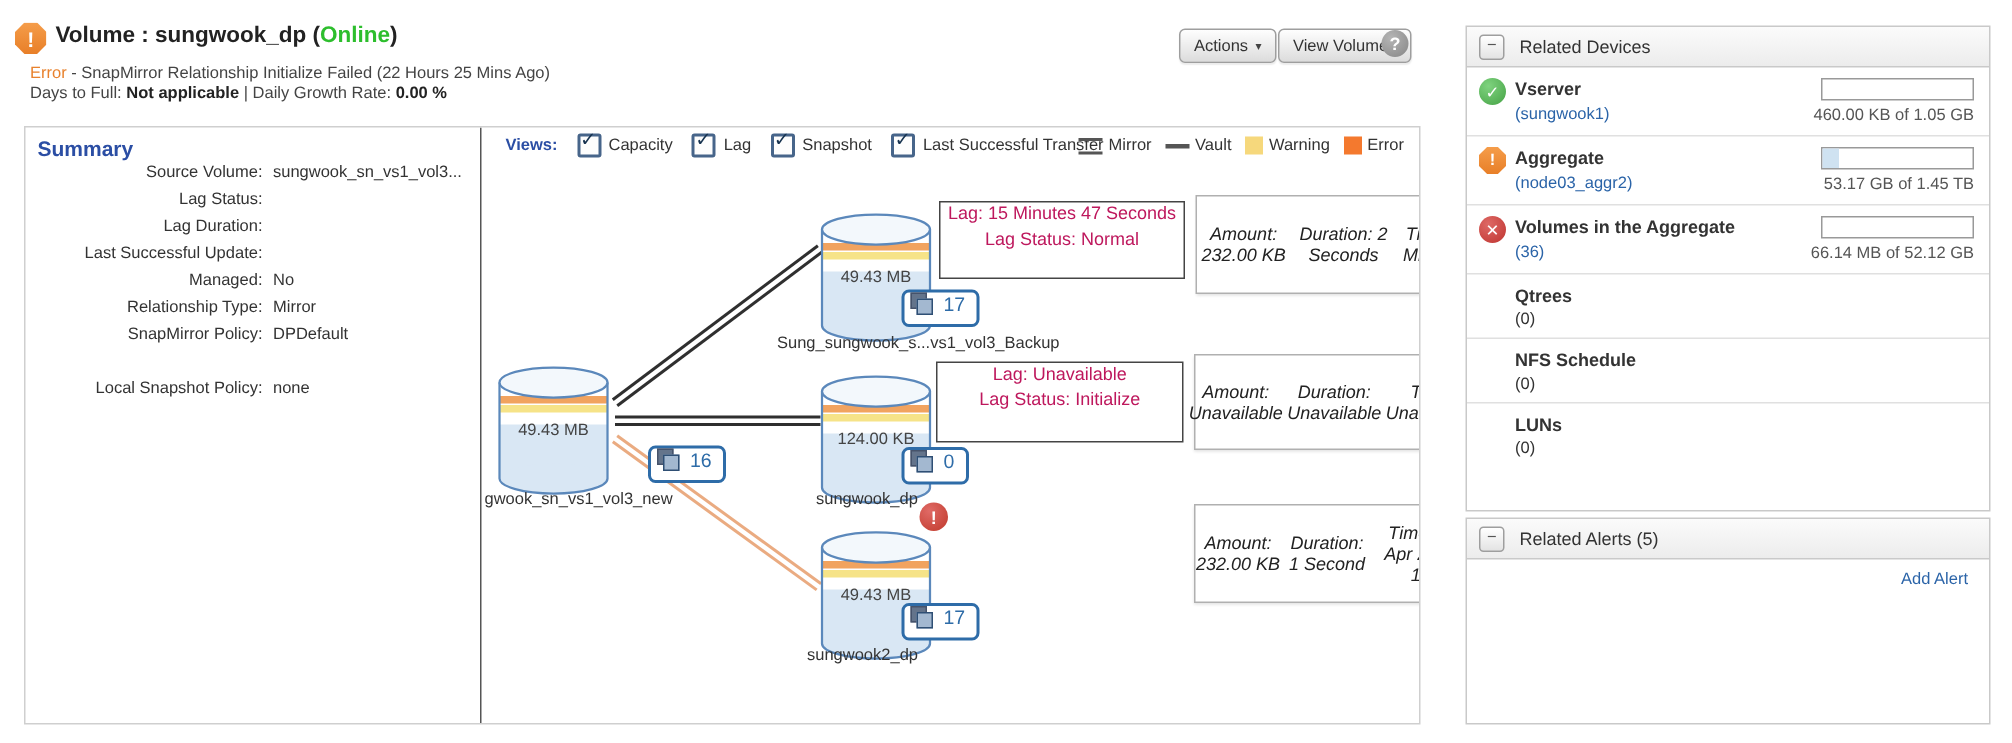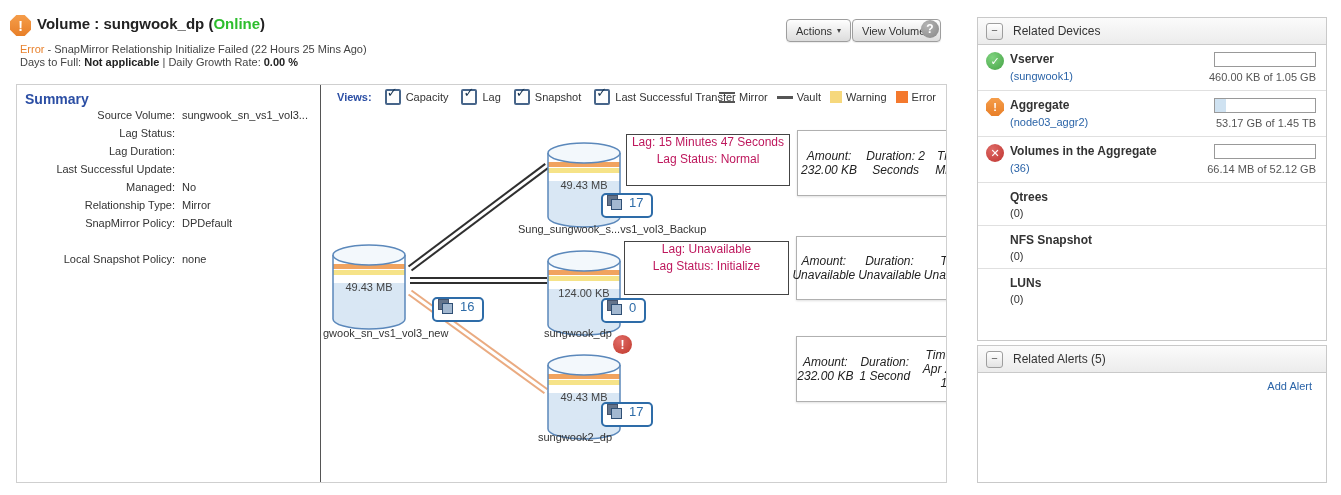--- a/index.html
+++ b/index.html
@@ -336,21 +336,21 @@
     <div class="rd-row">
       <span class="rd-spacer"></span>
       <div class="rd-main">
         <div class="rd-label">Qtrees</div>
         <div class="rd-count">(0)</div>
       </div>
     </div>
     <div class="rd-row">
       <span class="rd-spacer"></span>
       <div class="rd-main">
-        <div class="rd-label">NFS Snapshot</div>
+        <div class="rd-label">NFS Schedule</div>
         <div class="rd-count">(0)</div>
       </div>
     </div>
     <div class="rd-row">
       <span class="rd-spacer"></span>
       <div class="rd-main">
         <div class="rd-label">LUNs</div>
         <div class="rd-count">(0)</div>
       </div>
     </div>

